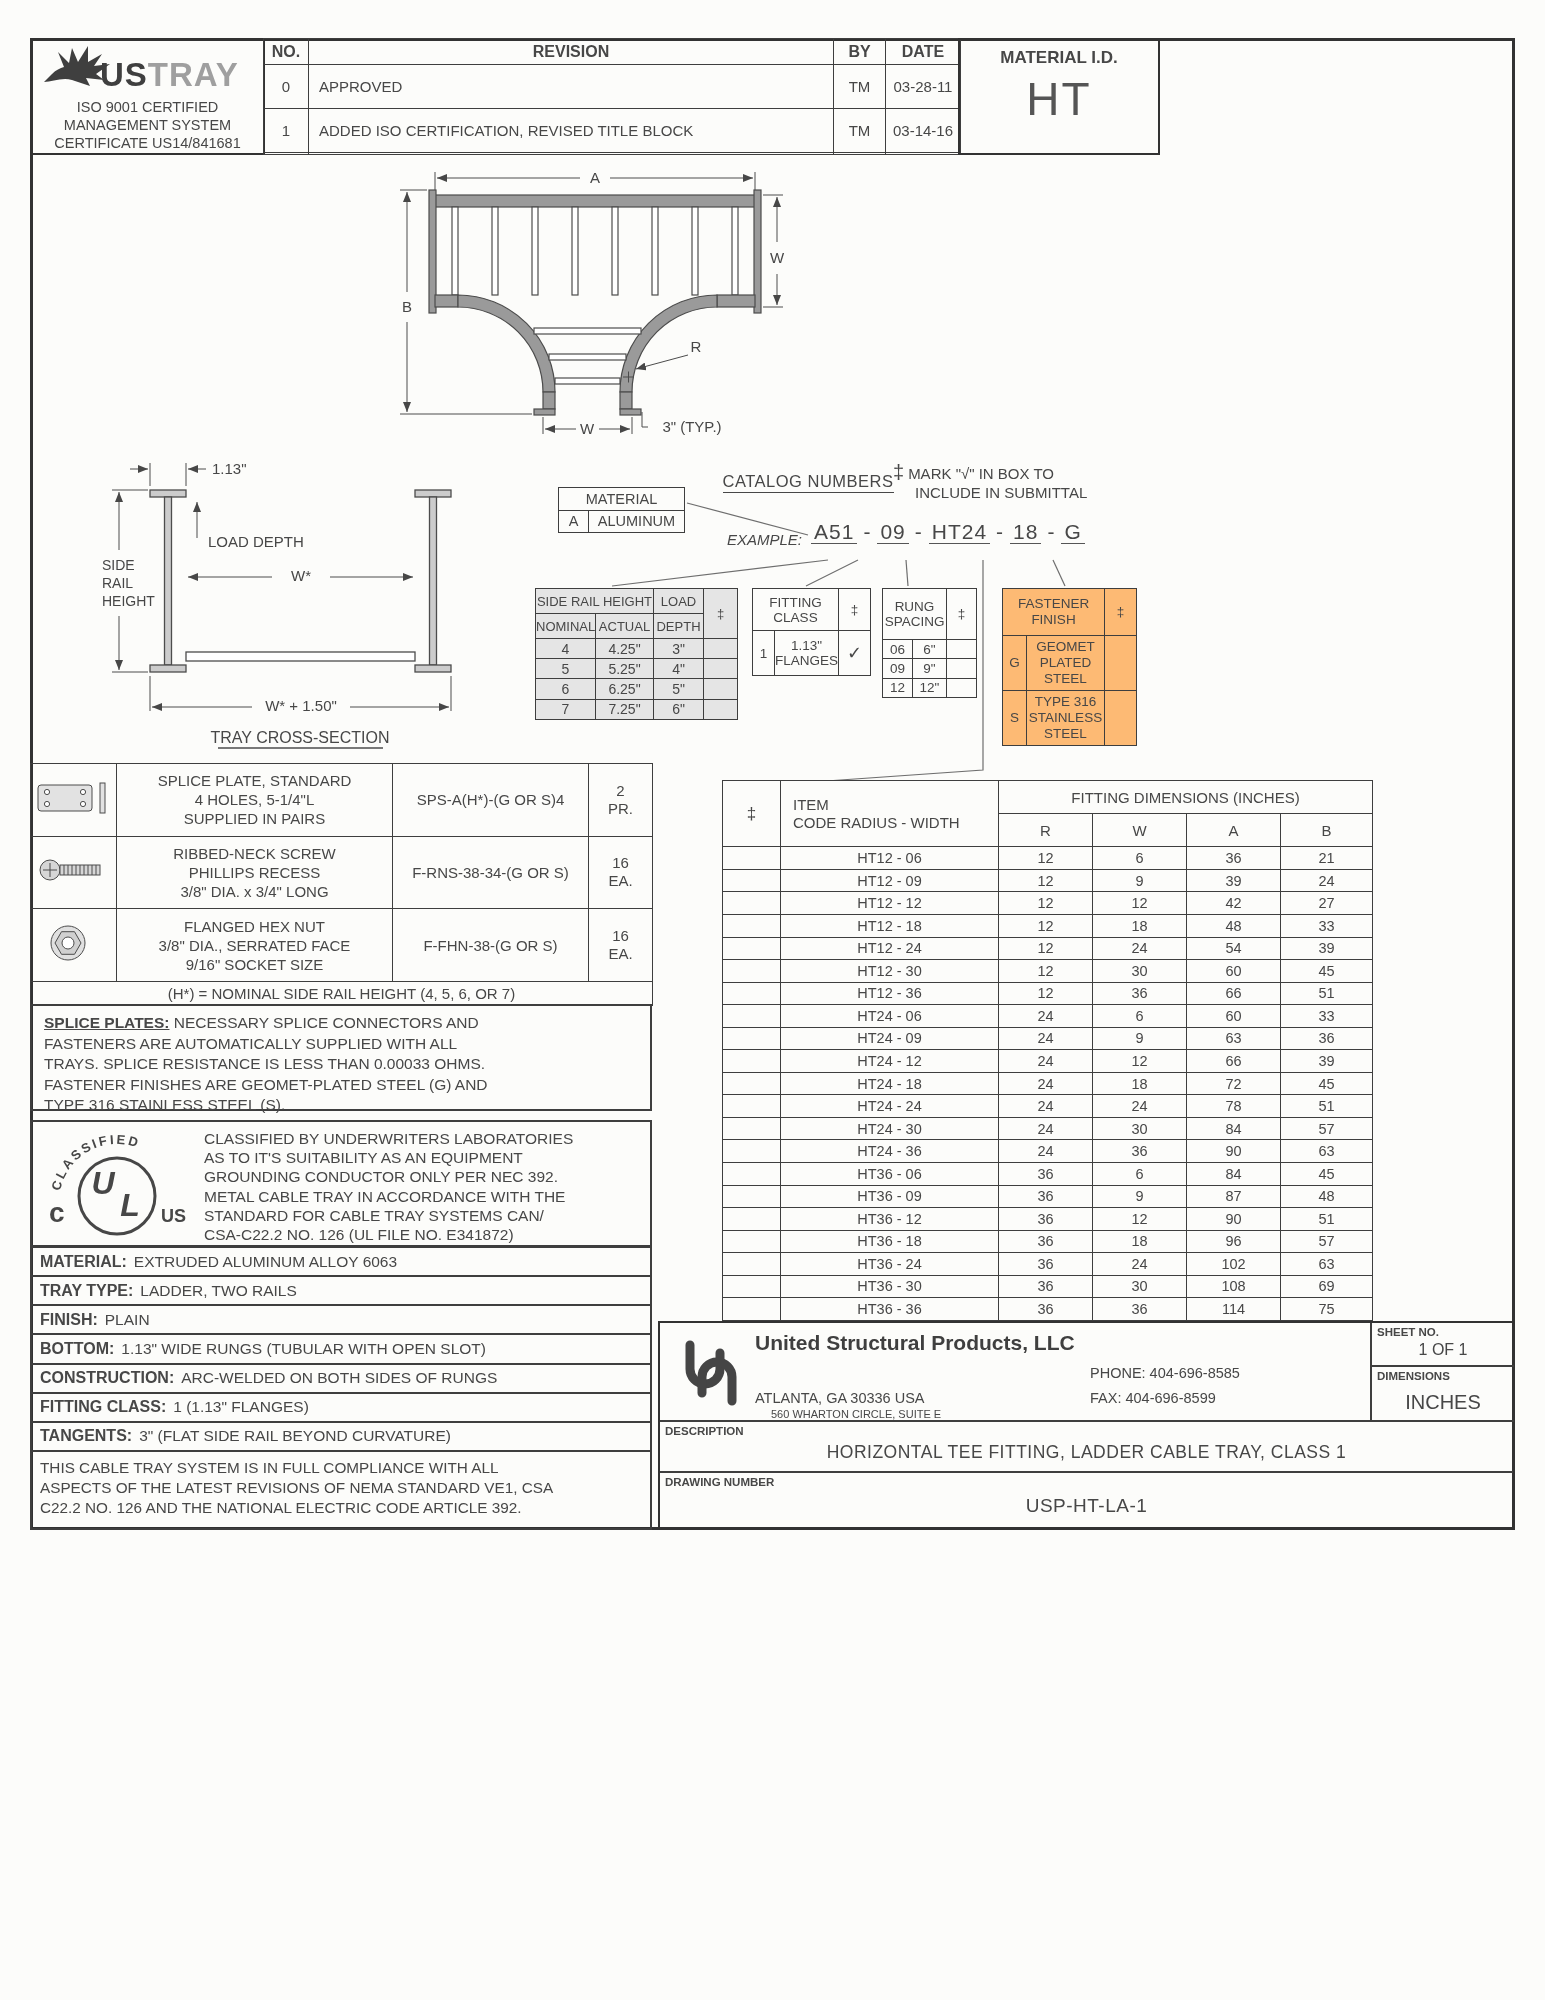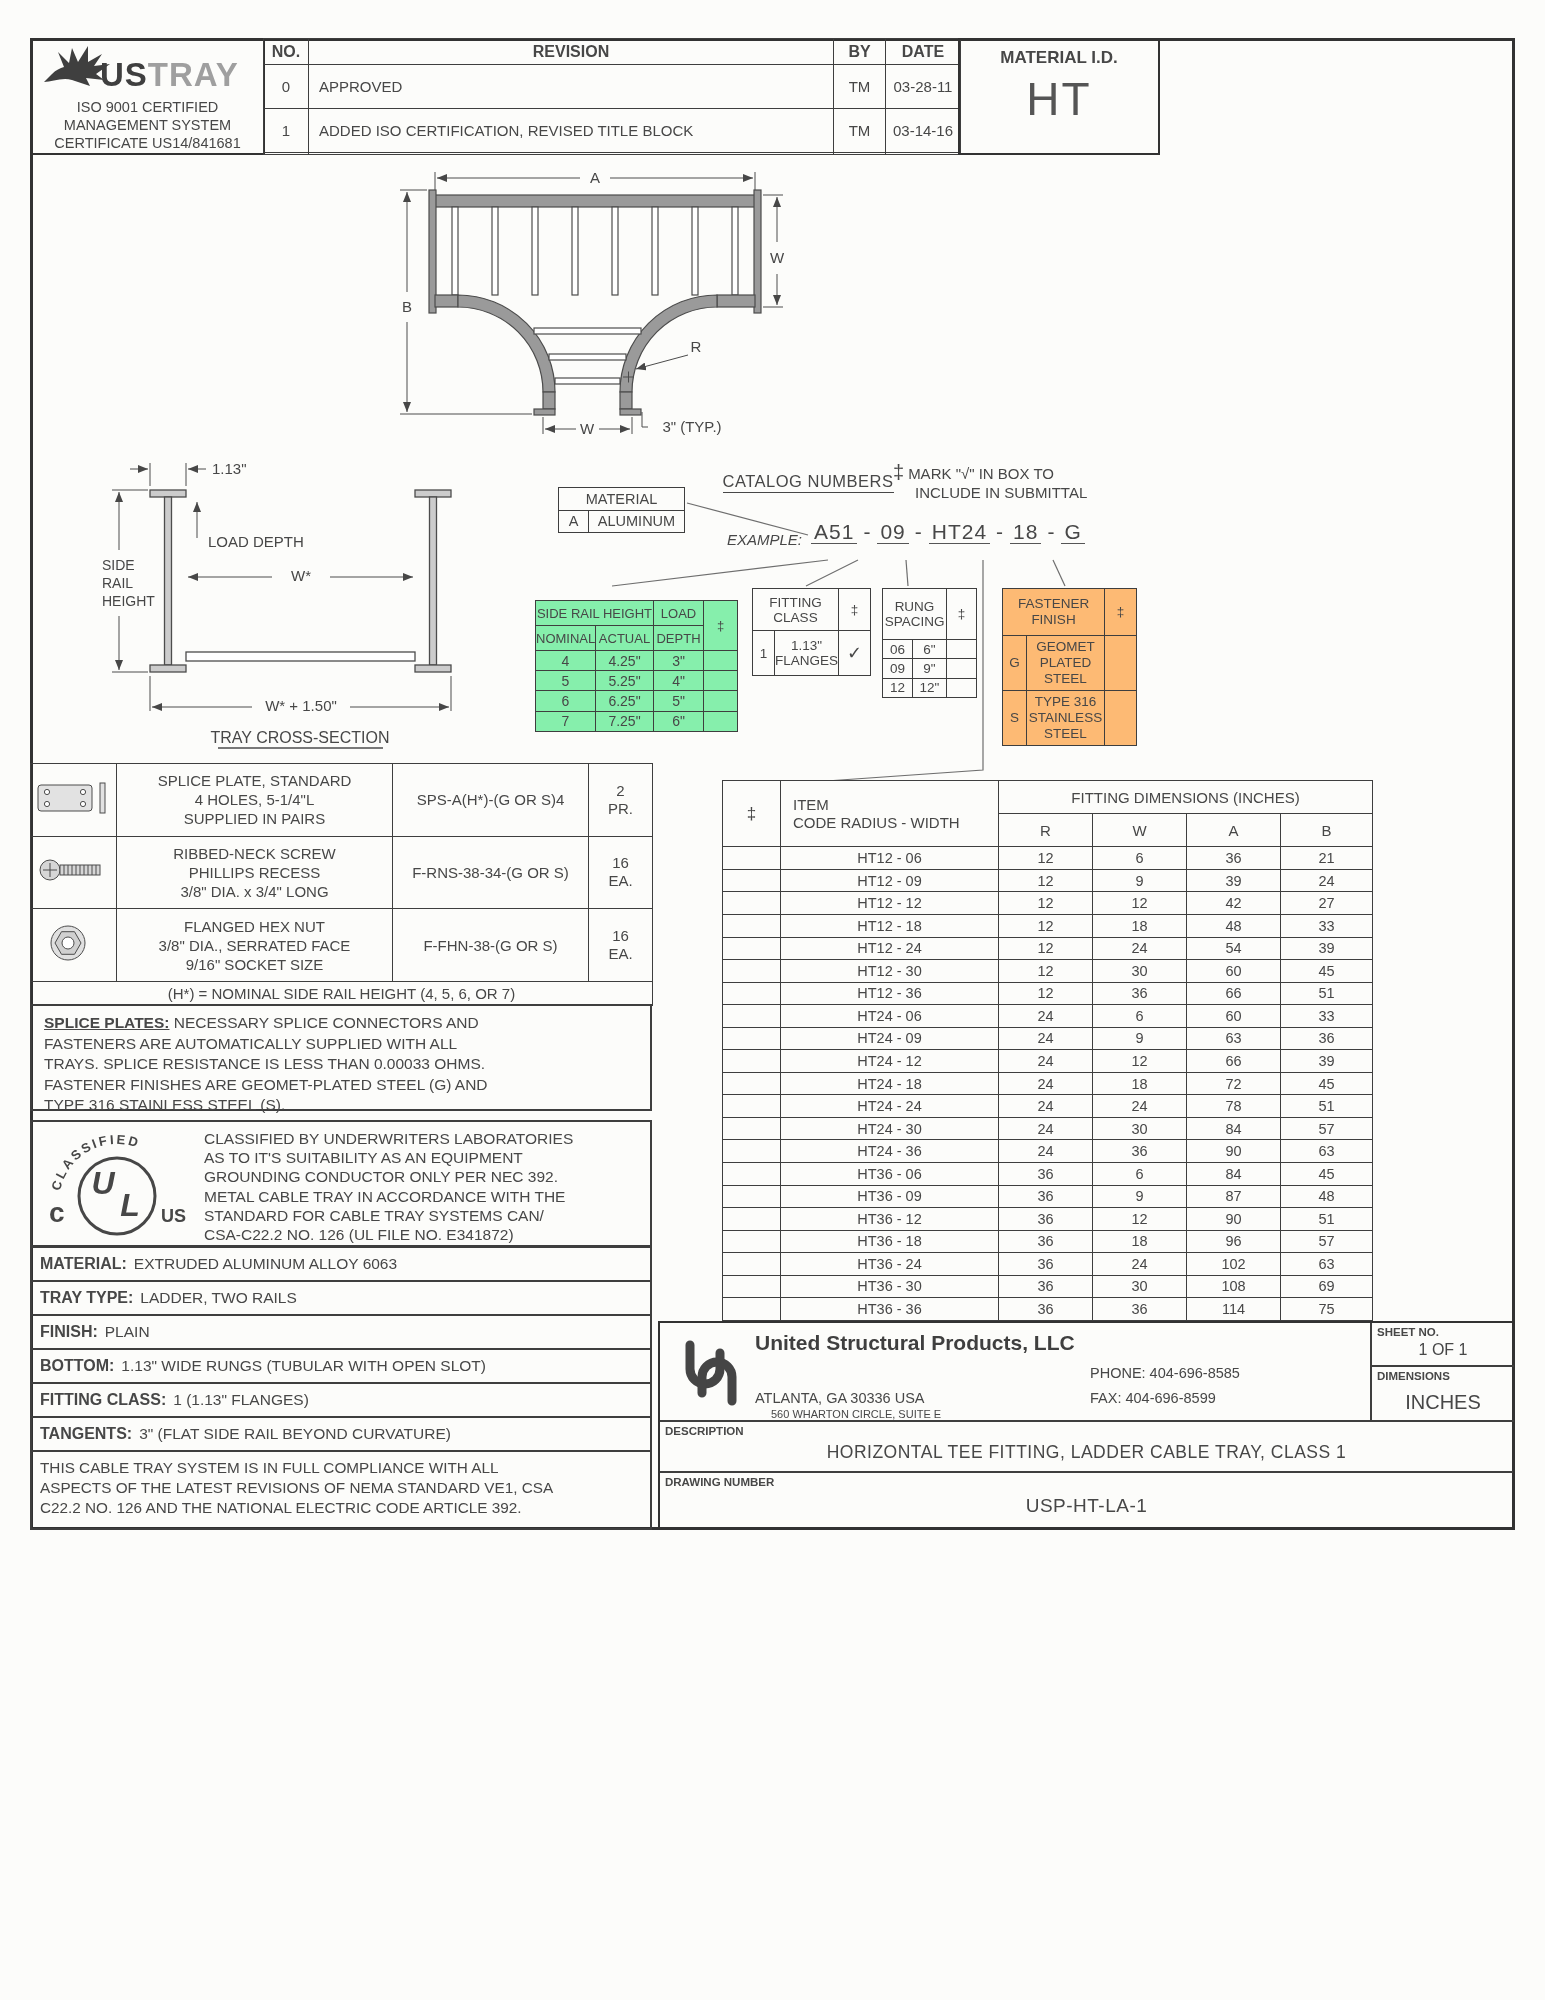--- a/index.html
+++ b/index.html
@@ -33,21 +33,21 @@
   .submittal { left:893px; top:463px; width:240px; font-size:15px; line-height:19px; }
   .submittal .dagger-big { font-size:20px; margin-right:4px; }
   .submittal .l2 { margin-left:22px; }
   .mini-material { left:558px; top:487px; width:127px; height:46px; background:#fcfcfa; }
   .mini-material td { font-size:14.5px; }
   .example-label { left:727px; top:531px; font-style:italic; font-size:15px; }
   .example-code { left:811px; top:520px; font-size:21px; letter-spacing:1px; white-space:nowrap; }
   .example-code .u { border-bottom:1.6px solid #555; padding:0 3px;margin-top:31px; }
   .example-code .sep { margin:0 6px; }
 
-  .tbl-siderail { left:535px; top:588px; width:202px; height:132px; background:#86efac;margin-top:12px; }
+  .tbl-siderail { left:535px; top:588px; width:202px; height:132px; background:#e5e5e5; }
   .tbl-siderail td { font-size:13px; }
   .tbl-fitclass { left:752px; top:588px; width:118px; height:88px; background:#fcfcfa; }
   .tbl-fitclass td { font-size:13.5px; }
   .tbl-rung { left:882px; top:588px; width:94px; height:110px; background:#fcfcfa; }
   .tbl-rung td { font-size:13.5px; }
   .tbl-fastener { left:1002px; top:588px; width:134px; height:158px; background:#fdba74; }
   .tbl-fastener td { font-size:13.5px; line-height:16px; }
 
   
   .inc-table { left:30px; top:763px; width:622px; height:243px; }
@@ -593,20 +593,24 @@
       <div class="spec-row">
         <span class="spec-label">FINISH:</span>
         <span class="spec-value">PLAIN</span>
       </div>
 
       <div class="spec-row">
         <span class="spec-label">BOTTOM:</span>
         <span class="spec-value">1.13" WIDE RUNGS (TUBULAR WITH OPEN SLOT)</span>
       </div>
 
+      <div class="spec-row">
+        <span class="spec-label">CONSTRUCTION:</span>
+        <span class="spec-value">ARC-WELDED ON BOTH SIDES OF RUNGS</span>
+      </div>
 
       <div class="spec-row">
         <span class="spec-label">FITTING CLASS:</span>
         <span class="spec-value">1 (1.13" FLANGES)</span>
       </div>
 
       <div class="spec-row">
         <span class="spec-label">TANGENTS:</span>
         <span class="spec-value">3" (FLAT SIDE RAIL BEYOND CURVATURE)</span>
       </div>

